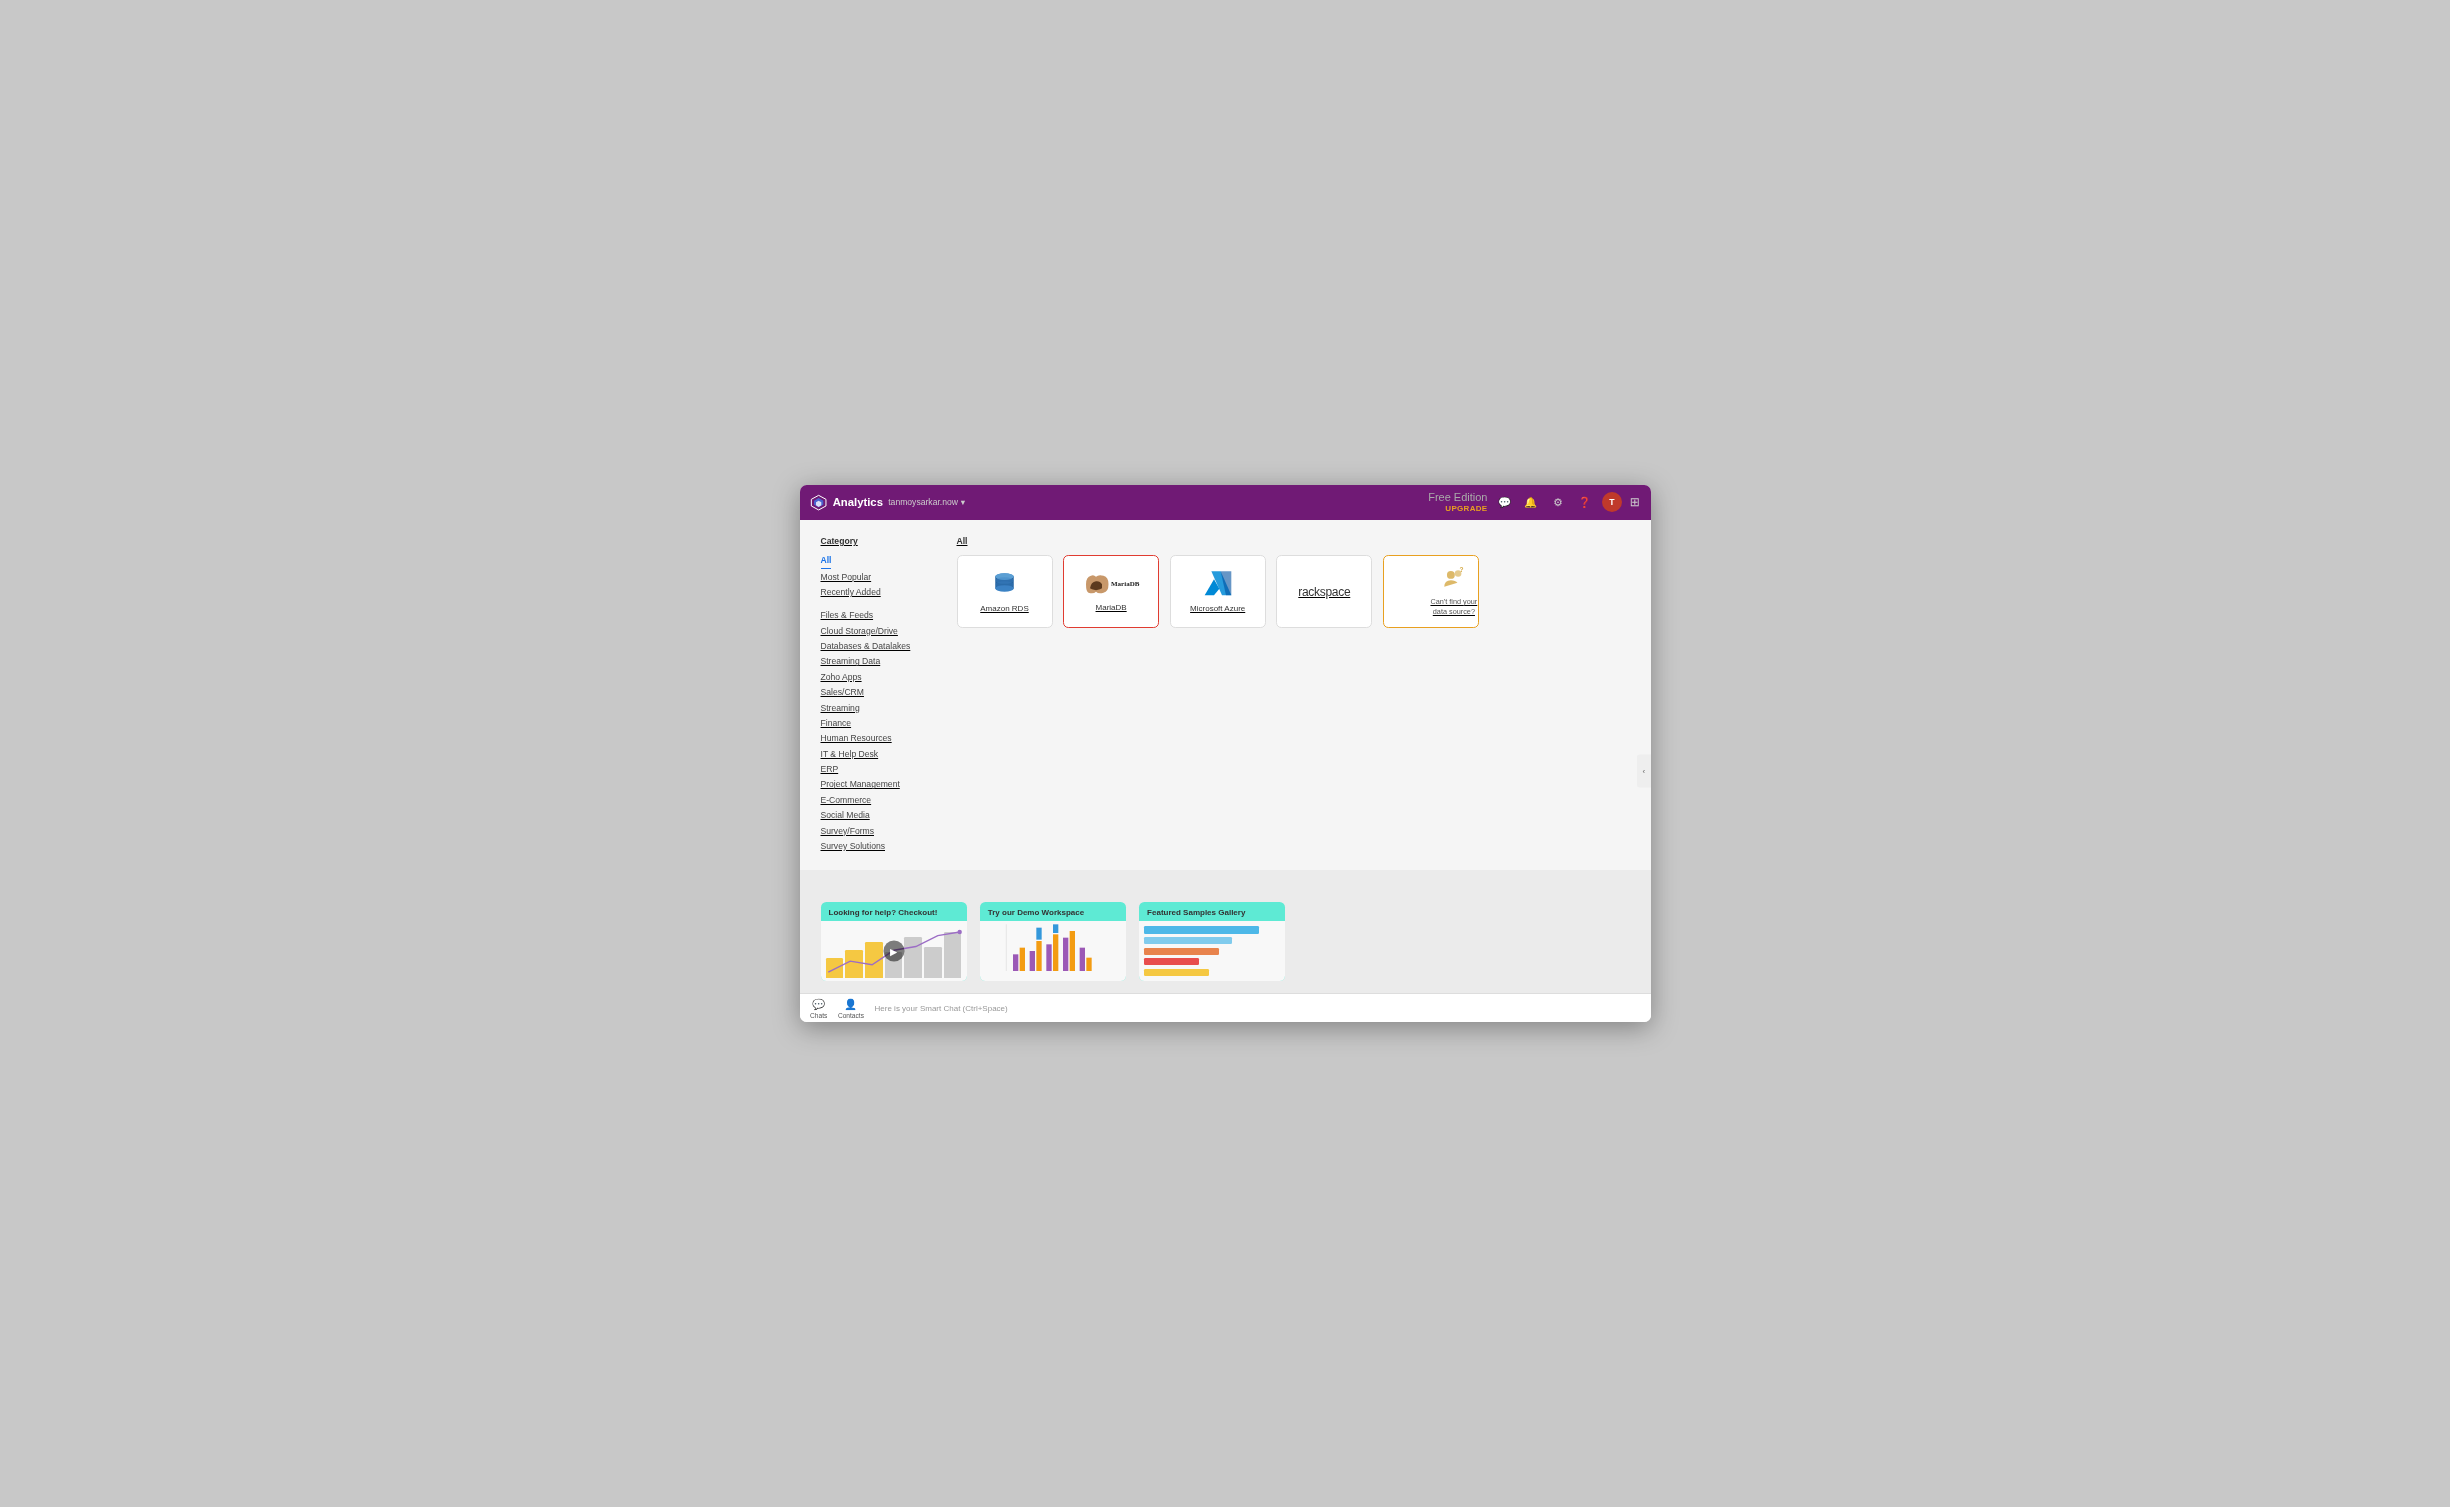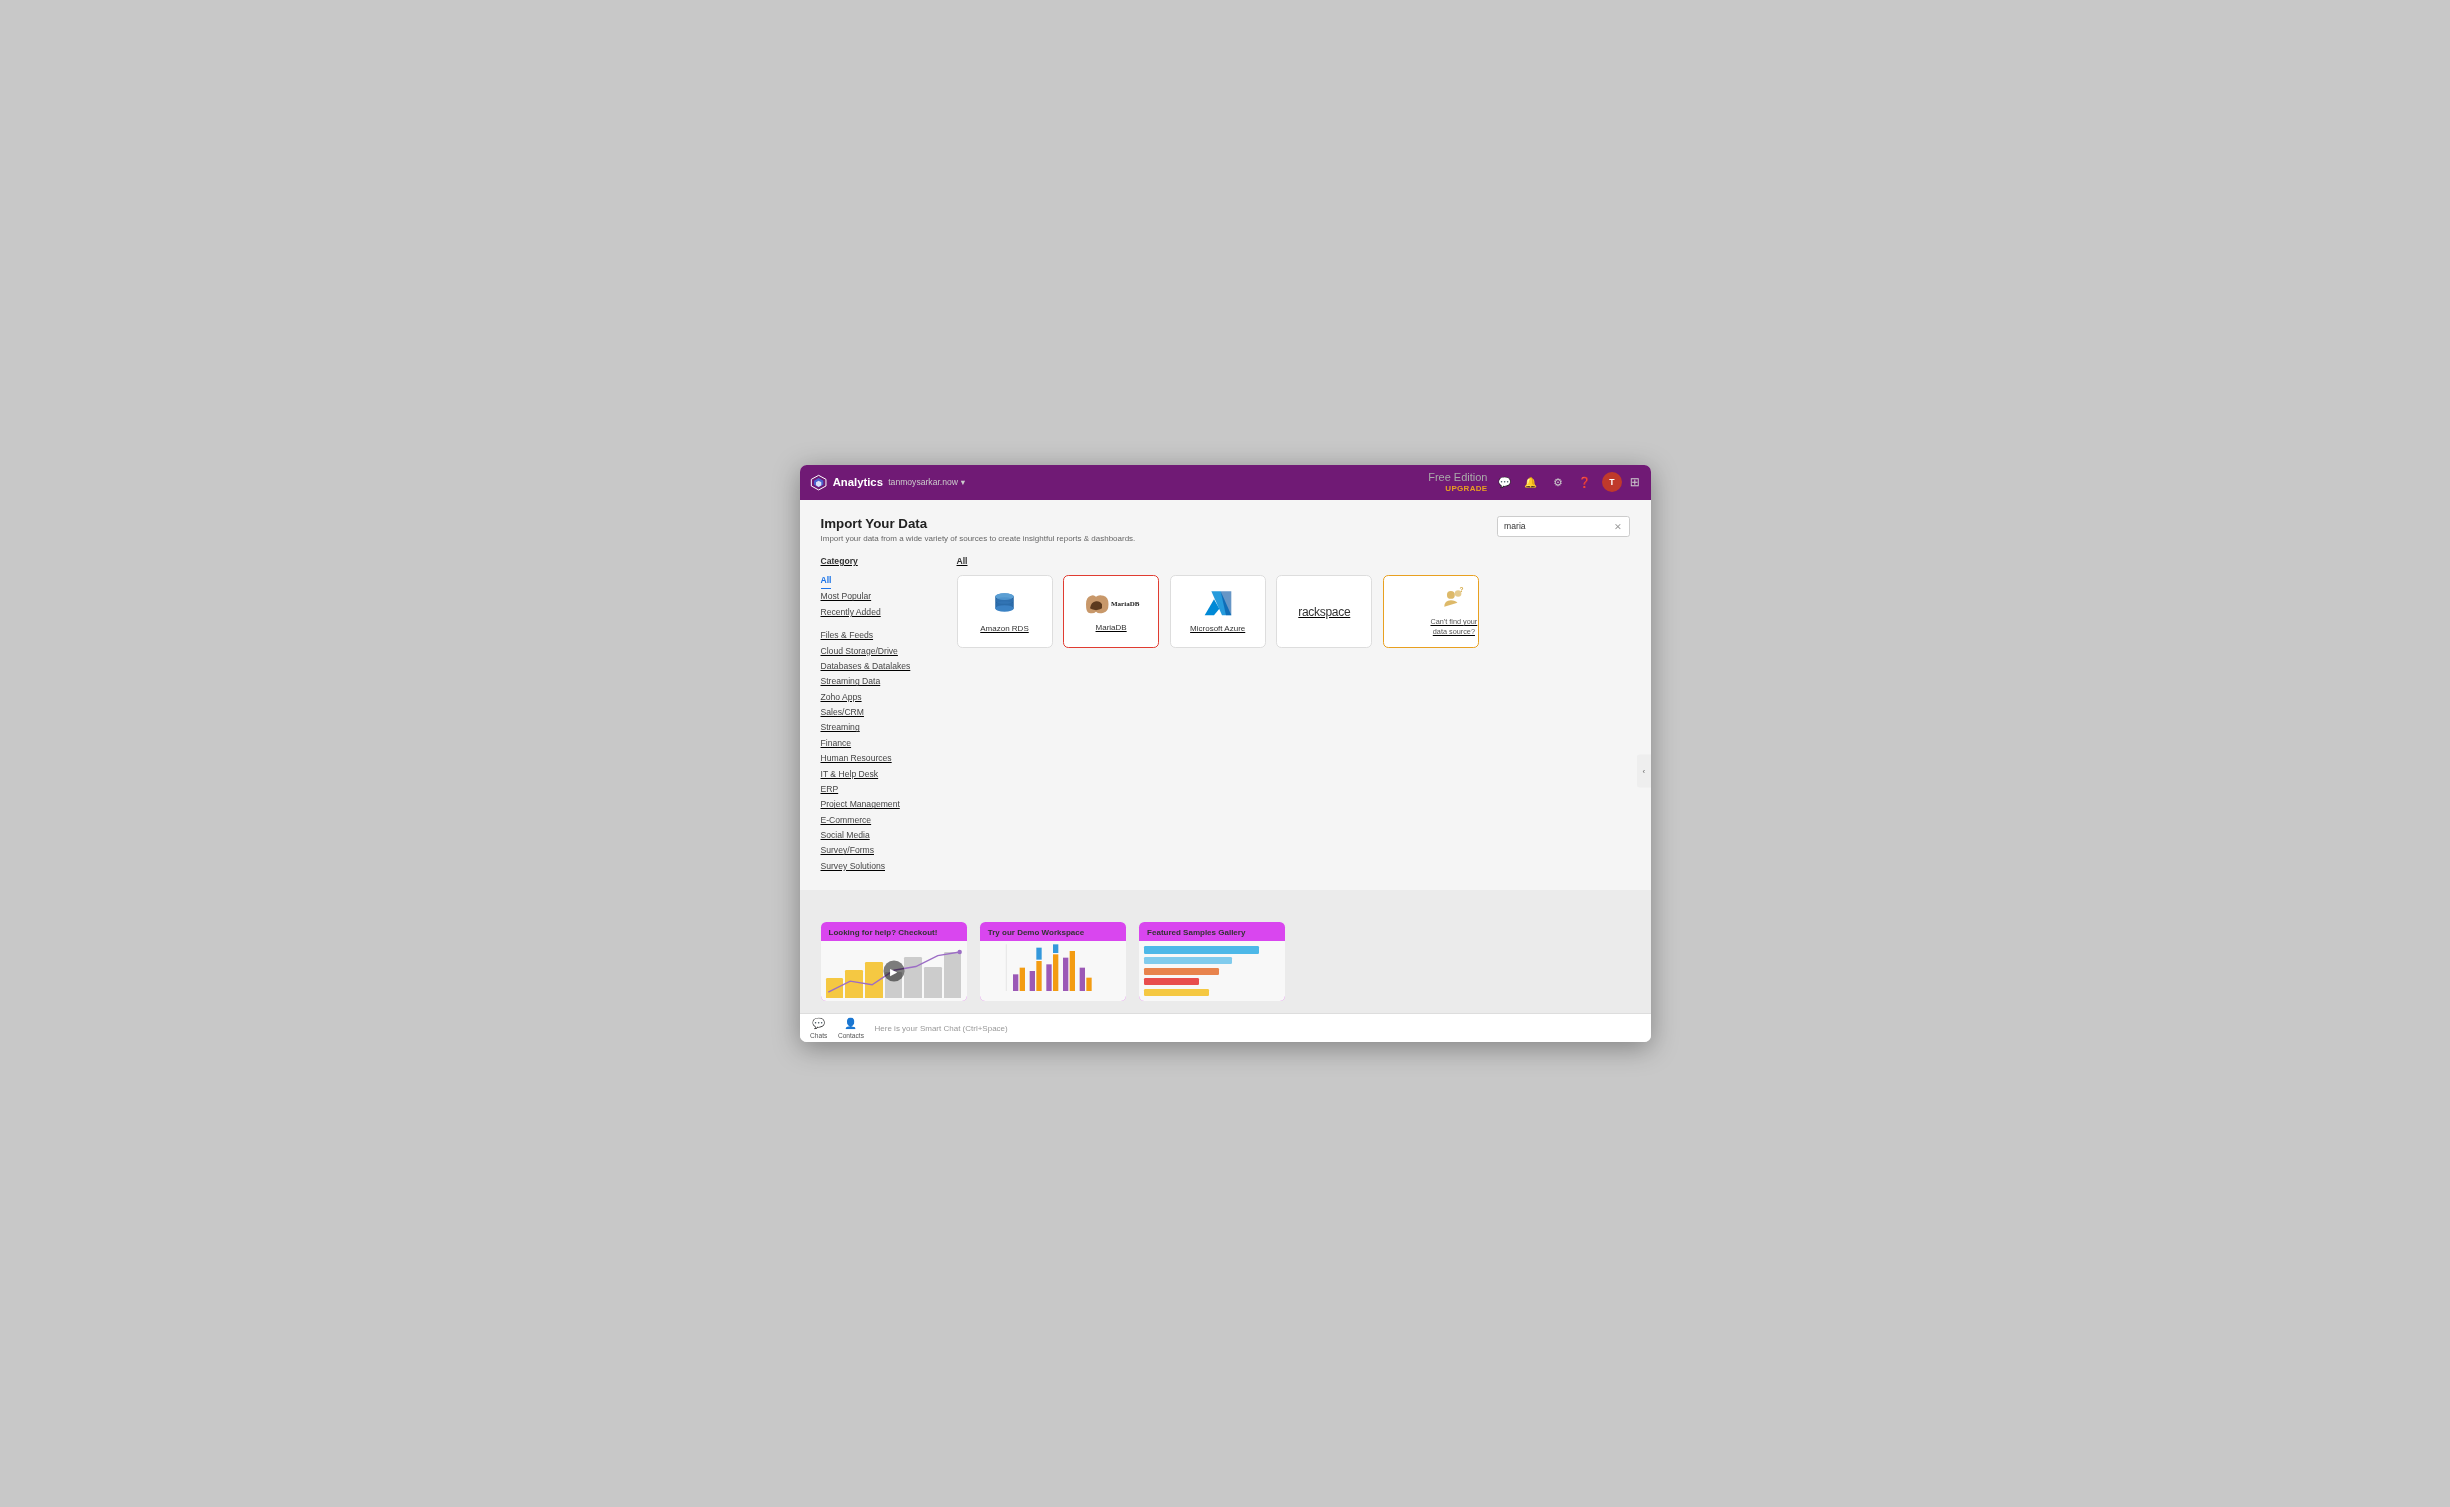--- a/index.html
+++ b/index.html
@@ -243,21 +243,21 @@
 
     
     .help-section {
       background: #ebebeb;
       padding: 12px 21px;
       display: flex;
       gap: 13.3px;
     }
     .help-card {
       flex: 1;
-      background: #d946ef;
+      background: #5eead4;
       border-radius: 5.3px;
       overflow: hidden;
       max-width: 146px;
       margin-top: 20px;
     }
     .help-card-title {
       font-size: 8px;
       font-weight: 600;
       color: #333;
       padding: 6.6px 8px 4px;
@@ -393,30 +393,20 @@
       <div class="nav-icon">⚙</div>
       <div class="nav-icon">❓</div>
       <div class="avatar">T</div>
       <div class="grid-icon">⊞</div>
     </div>
   </div>
 
   <div class="main-content page-relative">
     <div class="page-area">
 
-      <div class="page-header">
-        <div>
-          <div class="page-title">Import Your Data</div>
-          <div class="page-subtitle">Import your data from a wide variety of sources to create insightful reports &amp; dashboards.</div>
-        </div>
-        <div class="search-box">
-          <input type="text" value="maria" style="">
-          <span class="search-clear">✕</span>
-        </div>
-      </div>
 
       <div class="body-layout">
 
         <div class="sidebar">
           <div class="sidebar-heading">Category</div>
           <div class="sidebar-item active">All</div>
           <div class="sidebar-item">Most Popular</div>
           <div class="sidebar-item">Recently Added</div>
           <div class="sidebar-divider"></div>
           <div class="sidebar-item">Files &amp; Feeds</div>

